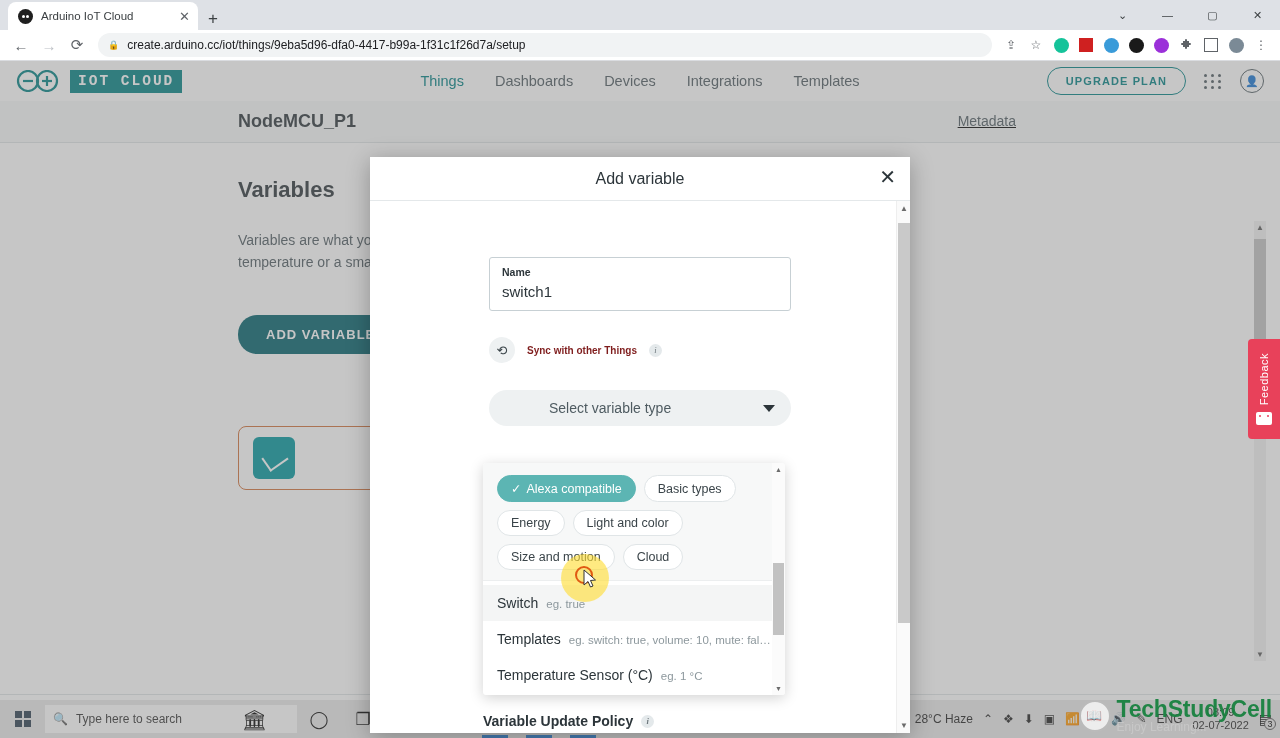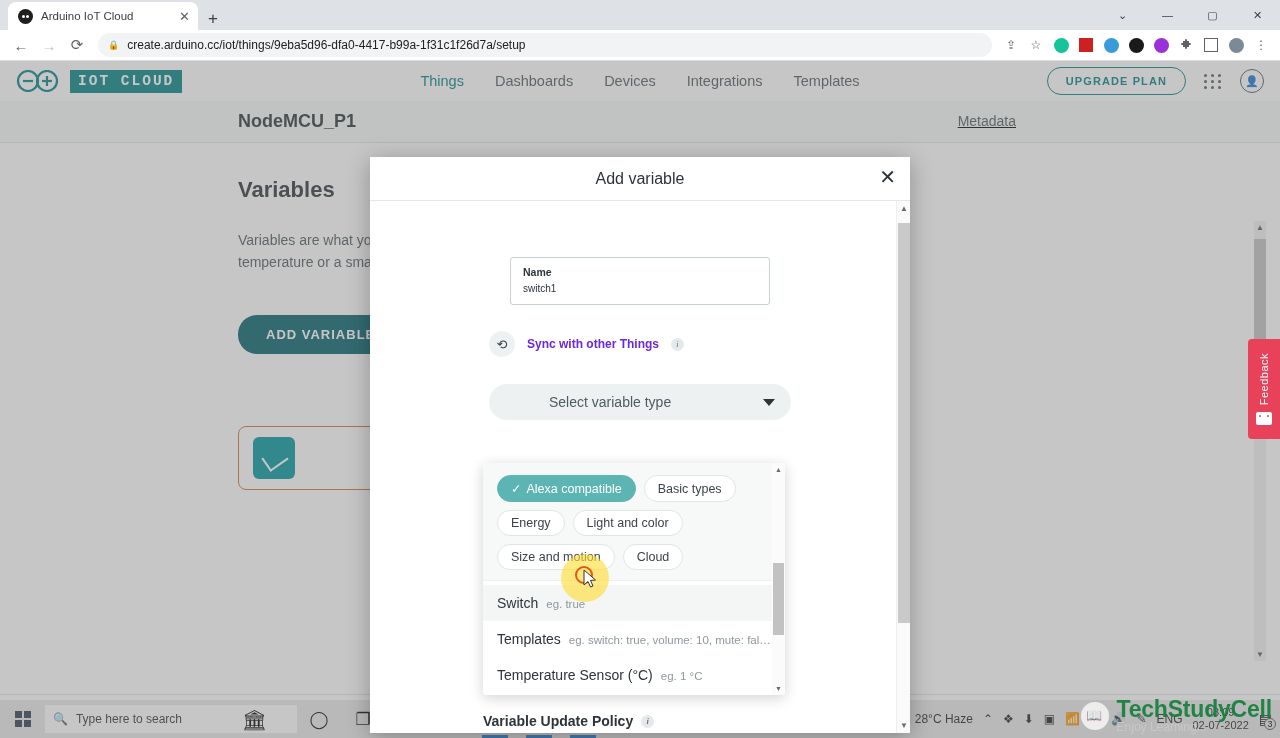--- a/index.html
+++ b/index.html
@@ -252,36 +252,36 @@
   }
   .modal-scroll .thumb {
     position: absolute; left: 1px; top: 22px; width: 12px; height: 400px; background: #c9c9c9;
   }
   .modal-scroll .arw {
     position: absolute; left: 3px; font-size: 8px; color: #6b6b6b;
   }
   .modal-content { padding: 56px 0 0 0; }
 
   .field {
-    width: 260px; margin: 0 auto; border: 1px solid #c7d0d4; border-radius: 3px;
+    width: 302px; margin: 0 auto; border: 1px solid #c7d0d4; border-radius: 3px;
     padding: 8px 12px 10px 12px;
   }
   .field-label { font-size: 10.5px; color: #2c353a; font-weight: bold; }
-  .field-value { font-size: 10px; color: #2c353a; margin-top: 5px; }
+  .field-value { font-size: 15px; color: #2c353a; margin-top: 5px; }
 
   .sync-row {
     width: 302px; margin: 26px auto 0 auto; display: flex;
     align-items: center; gap: 12px; cursor: pointer;
   }
   .sync-ic {
     width: 26px; height: 26px; border-radius: 50%; background: #eef1f2;
     display: flex; align-items: center; justify-content: center;
     font-size: 13px; color: #3a4449;
   }
-  .sync-text { font-size: 12px; font-weight: bold; color: #6d28d9; }
+  .sync-text { font-size: 10px; font-weight: bold; color: #7f1d1d; }
   .info-dot {
     width: 13px; height: 13px; border-radius: 50%; background: #e4e9eb;
     color: #6b757a; font-size: 8.5px; display: inline-flex;
     align-items: center; justify-content: center; font-style: italic;
     font-family: "Liberation Serif", serif; cursor: pointer; flex: 0 0 auto;
   }
 
   .select-box {
     width: 302px; margin: 27px auto 0 auto; height: 36px;
     background: #eef1f2; border-radius: 18px; display: flex;

